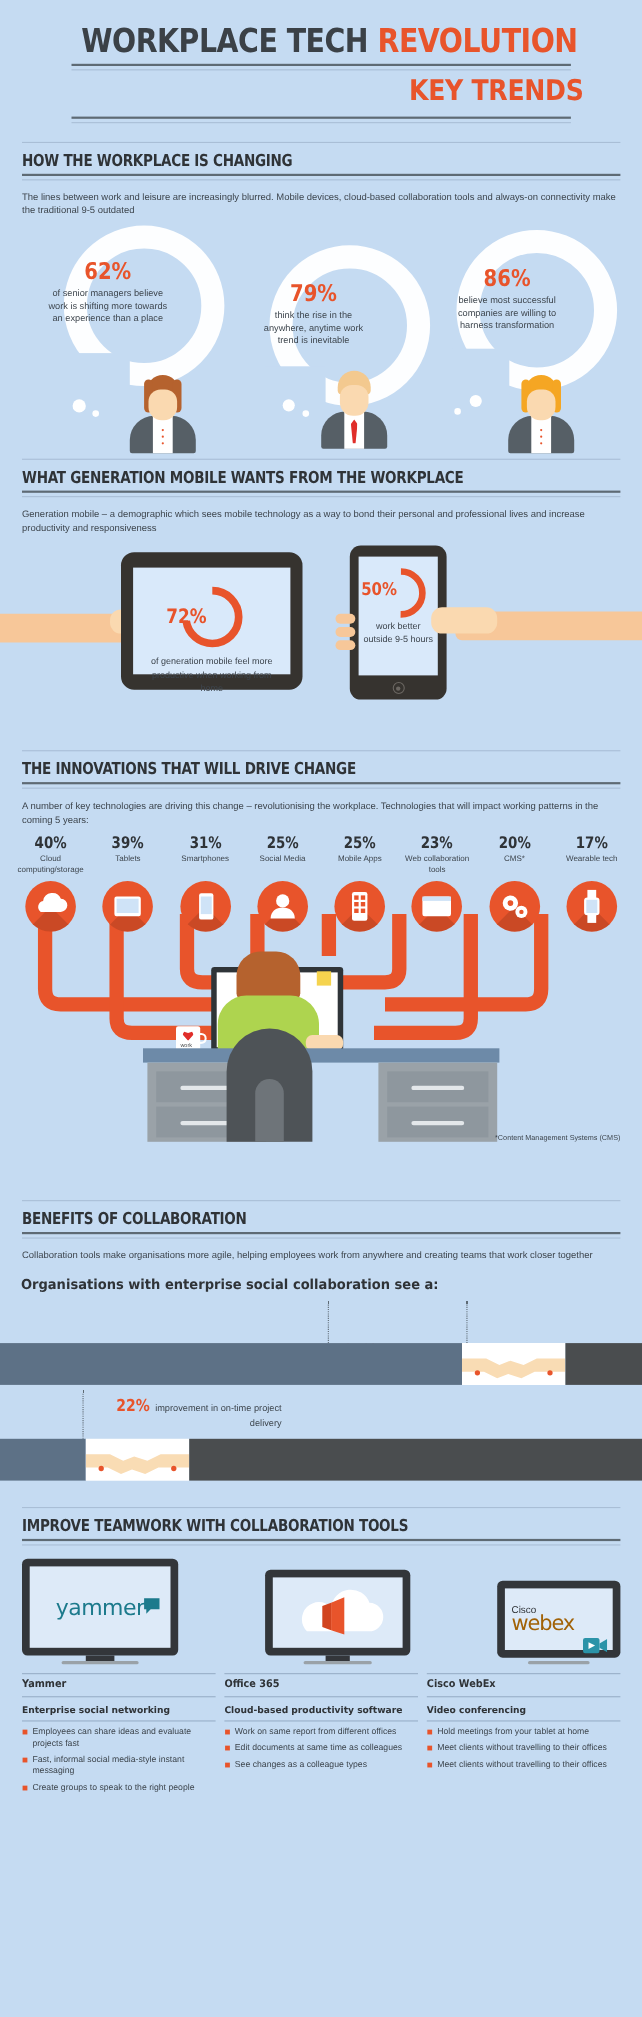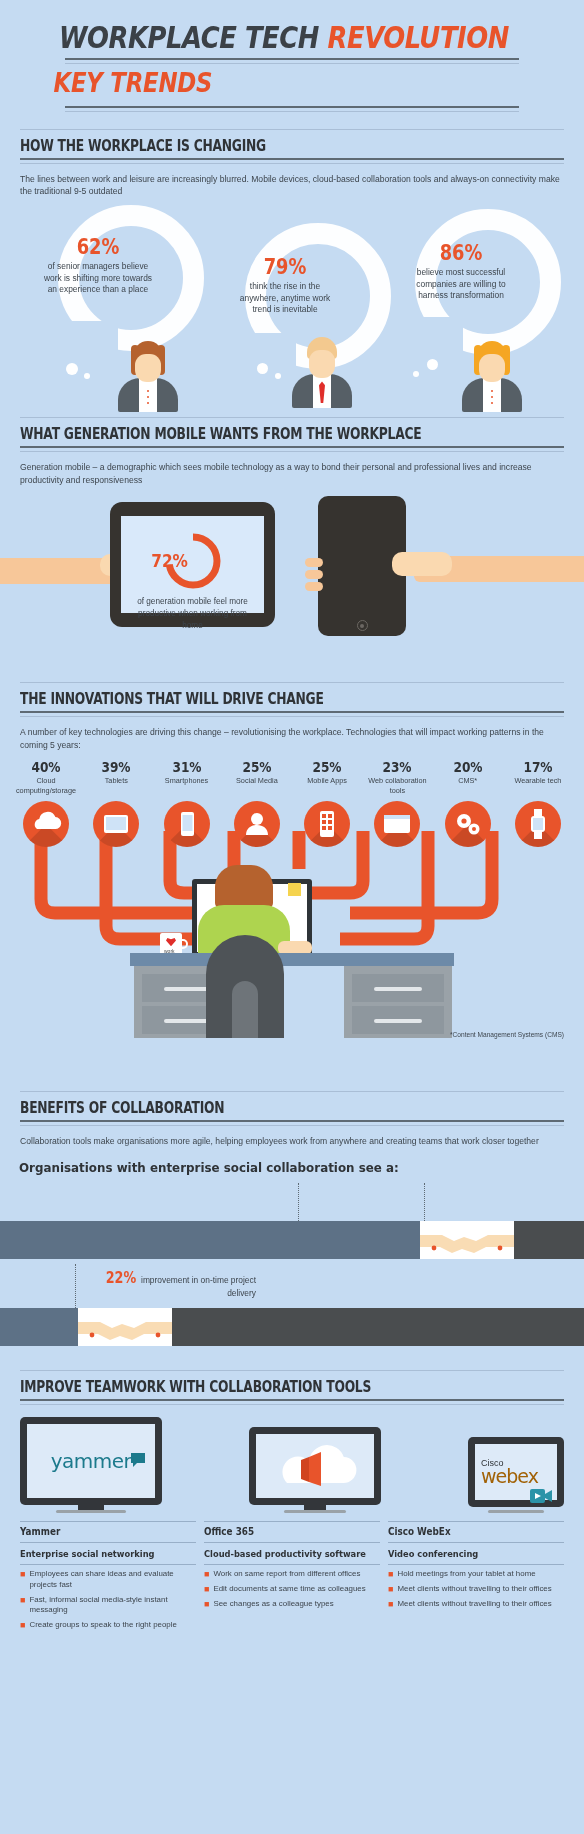--- a/index.html
+++ b/index.html
@@ -6,21 +6,21 @@
   html, body {
     width: 584px;
     background: #c5dbf2;
     font-family: "Liberation Sans", sans-serif;
   }
   body { width: 584px; min-height: 1834px; position: relative; overflow-x: hidden; }
 
   
   .page { width: 584px; position: relative; padding: 0 0 10px 0; }
 
-  .title-wrap { text-align: left; padding: 22px 21px 6px; font-style: italic; }
+  .title-wrap { text-align: right; padding: 22px 21px 6px; }
   .main-title {
     font-family: "DejaVu Sans", sans-serif;
     font-weight: bold;
     font-size: 30px;
     letter-spacing: -0.5px;
     line-height: 1.05;
     color: #3b4147;
     text-transform: uppercase;
     transform: scaleX(0.86);
     transform-origin: center;
@@ -292,20 +292,29 @@
             <svg width="62" height="62" viewBox="0 0 62 62">
               <circle cx="31" cy="31" r="24" fill="none" stroke="#e8542b" stroke-width="7" stroke-dasharray="108.6 150.8" stroke-linecap="butt" transform="rotate(-90 31 31)"></circle>
             </svg>
             <div class="dev-pct" style="position:absolute; left:-14px; top:20px; font-size:18px;">72%</div>
           </div>
           <div class="dev-txt" style="position:absolute; left:6px; right:6px; top:80px;">of generation mobile feel more productive when working from home</div>
         </div>
       </div>
 
       <div class="tablet" style="left:318px; top:0; width:88px; height:140px; border-radius:10px;">
+        <div class="screen" style="left:8px; top:10px; right:8px; bottom:22px;">
+          <div style="position:absolute; left:50%; top:8px; transform:translateX(-45%);">
+            <svg width="50" height="50" viewBox="0 0 50 50">
+              <circle cx="25" cy="25" r="19.5" fill="none" stroke="#e8542b" stroke-width="6" stroke-dasharray="61.2 61.2" stroke-linecap="butt" transform="rotate(-90 25 25)"></circle>
+            </svg>
+            <div class="dev-pct" style="position:absolute; left:-14px; top:12px; font-size:16px;">50%</div>
+          </div>
+          <div class="dev-txt" style="position:absolute; left:3px; right:3px; top:58px;">work better outside 9-5 hours</div>
+        </div>
         <div class="home-btn" style="left:50%; margin-left:-5.5px; bottom:5px;">
             <div class="home-dot" style="left:2.3px; top:2.3px;"></div>
           </div>
       </div>
 
       <div class="hand" style="left:305px; top:62px; width:18px; height:9px; background:#f7c799;"></div>
       <div class="hand" style="left:305px; top:74px; width:18px; height:9px; background:#f7c799;"></div>
       <div class="hand" style="left:305px; top:86px; width:18px; height:9px; background:#f7c799;"></div>
 
       <div class="arm" style="right:0; top:60px; width:170px; border-radius:6px 0 0 6px;"></div>
@@ -550,21 +559,21 @@
               <path d="M18 46h56a13 13 0 0 0 .8-26A18 18 0 0 0 40 24 12 12 0 0 0 18 46z" fill="#fff"></path>
               <path d="M40 20l12-5v34l-12-4z" fill="#e8542b"></path>
               <path d="M40 20v25l-8-3V23z" fill="#d1441f"></path>
             </svg>
           </div>
         </div>
         <div class="tool-stand" style="width:22px;"></div>
         <div class="tool-base" style="width:62px;"></div>
       </div>
 
-      <div class="tool-dev" style="width:96px;">
+      <div class="tool-dev" style="width:112px;">
         <div class="tool-frame" style="height:70px;">
           <div class="tool-scr" style="height:56px; flex-direction:column; justify-content:center;">
             <div style="align-self:flex-start; margin-left:6px;">
               <div class="webex-cisco">Cisco</div>
               <div class="webex-word">webex</div>
             </div>
             <svg width="22" height="18" viewBox="0 0 22 18" style="position:absolute; right:12px; bottom:8px;">
                 <rect x="0" y="2" width="15" height="14" rx="2" fill="#2b93a8"></rect>
                 <path d="M15 7l7-4v12l-7-4z" fill="#2b93a8"></path>
                 <path d="M5 6l6 3-6 3z" fill="#fff"></path>

